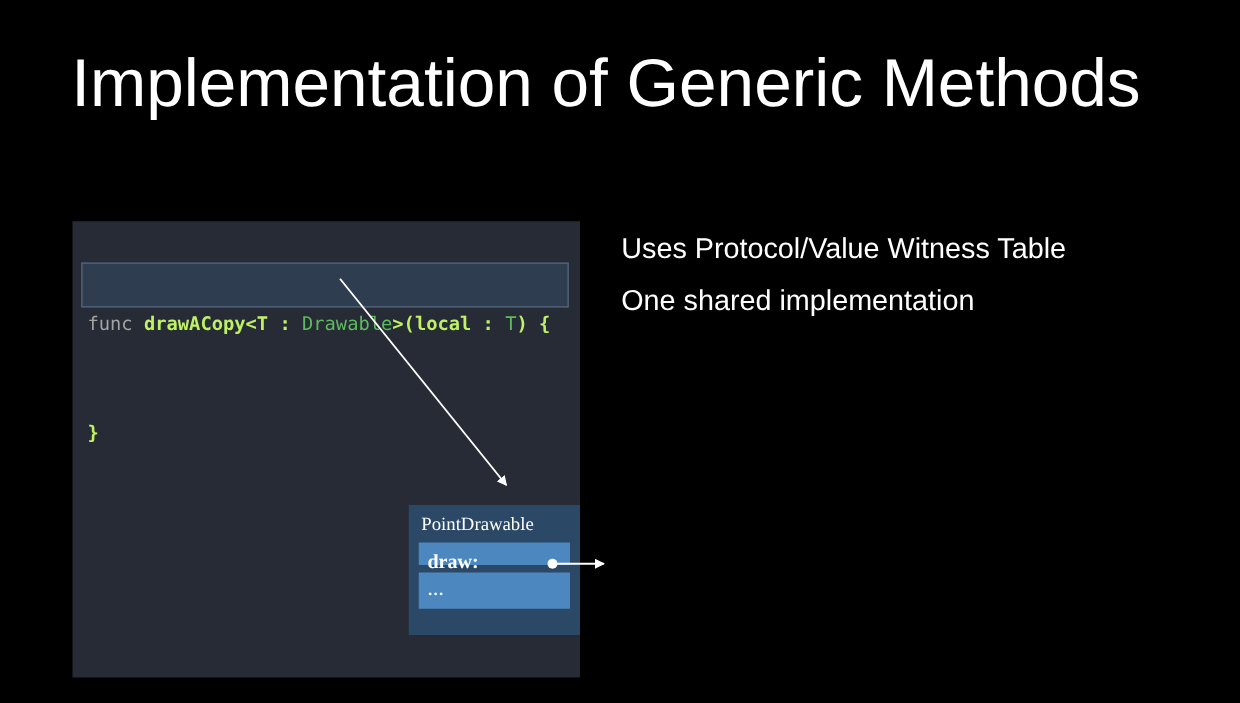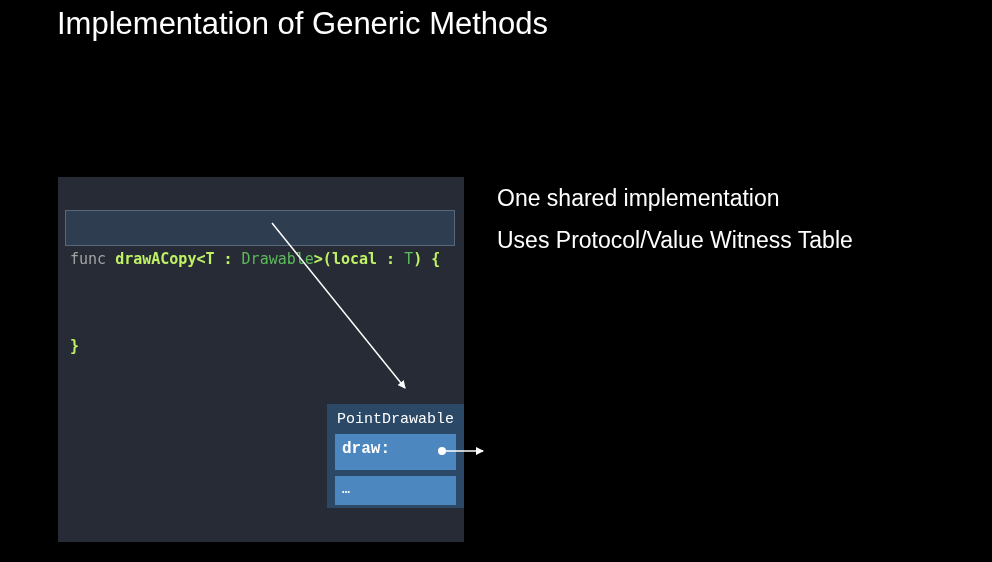--- a/index.html
+++ b/index.html
@@ -4,22 +4,22 @@
 <style>
   html,body{margin:0;padding:0;background:#000;}
   .slide{
     position:relative;
     width:992px;height:562px;
     background:#000000;
     overflow:hidden;
     font-family:"Liberation Sans", sans-serif;
   }
   .title{
-    position:absolute;left:57px;top:6px;
-    font-size:31px;font-weight:300;color:#ffffff;
+    position:absolute;left:57px;top:36px;
+    font-size:54px;font-weight:300;color:#ffffff;
     letter-spacing:0px;margin:0;
   }
   
   .code-panel{
     position:absolute;left:58px;top:177px;
     width:406px;height:365px;
     background:#272b35;
   }
   .hl-row{
     position:absolute;left:7px;top:33px;
@@ -42,34 +42,34 @@
   .bullets{
     position:absolute;left:497px;top:177px;
     color:#ffffff;font-size:23px;font-weight:300;line-height:42px;
   }
   
   .wtable{
     position:absolute;left:327px;top:404px;
     width:137px;height:104px;
     background:#2b4867;
     box-sizing:border-box;
-    font-family:Liberation Mono, monospace;
+    font-family:Liberation Serif, serif;
   }
   .wtable-title{
     height:30px;line-height:32px;
     padding-left:10px;
     color:#ffffff;font-size:15px;
   }
   .wrow{
     margin:0 8px;
     background:#4c87c0;
     color:#ffffff;
   }
   .wrow-draw{
-    height:36px;line-height:31px;
+    height:18px;line-height:31px;
     font-size:16px;font-weight:bold;
     padding-left:7px;
   }
   .wrow-ellipsis{
     height:29px;line-height:27px;
     font-size:13px;font-weight:bold;
     padding-left:7px;
     margin-top:6px;
   }
   
@@ -90,22 +90,22 @@
     <div class="hl-row"></div>
     <div class="code-lines">
       <div class="code-line"><span class="tok-kw">func </span><span class="tok-plain">drawACopy&lt;T : </span><span class="tok-type">Drawable</span><span class="tok-plain">&gt;(local : </span><span class="tok-type">T</span><span class="tok-plain">) {</span></div>
       <div class="code-line"><span class="tok-plain">}</span></div>
       <div class="code-line"></div>
       
     </div>
   </div>
 
   <div class="bullets">
+    <div class="bullet">Uses Protocol/Value Witness Table</div>
     <div class="bullet">One shared implementation</div>
-    <div class="bullet">Uses Protocol/Value Witness Table</div>
   </div>
 
   <div class="wtable">
     <div class="wtable-title">PointDrawable</div>
     <div class="wrow wrow-draw">draw:</div>
     <div class="wrow wrow-ellipsis">…</div>
   </div>
 
   <svg class="arrows" viewBox="0 0 992 562" xmlns="http://www.w3.org/2000/svg">
     <defs>

